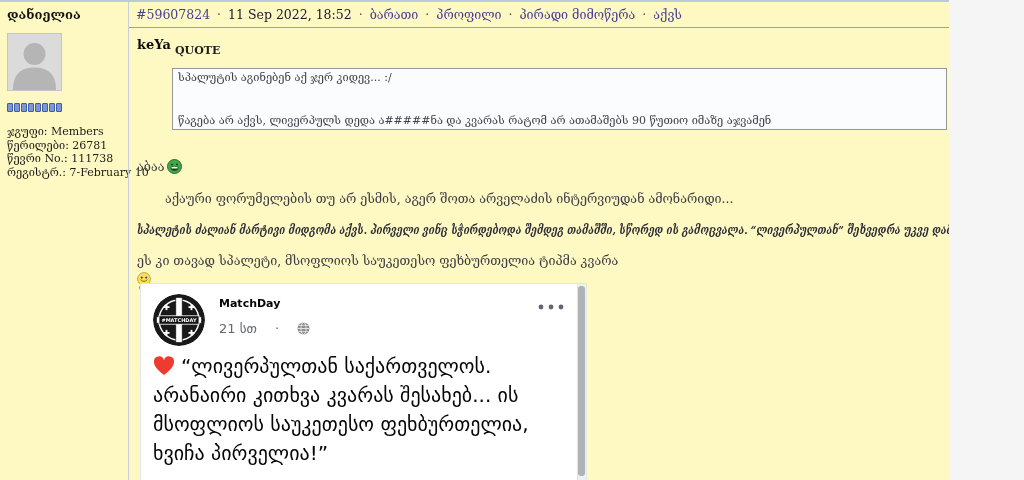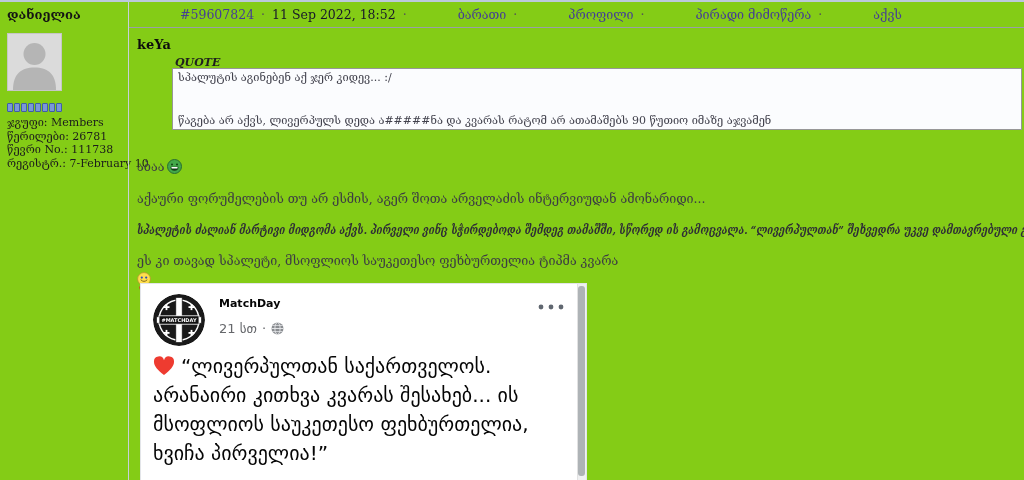--- a/index.html
+++ b/index.html
@@ -1,65 +1,65 @@
 <!DOCTYPE html>
 <html><head>
 <meta charset="utf-8">
 <style>
   * { margin:0; padding:0; box-sizing:border-box; }
   html,body { width:1024px; height:480px; }
   body { background:#f4f5f4; }
-  .screen { position:relative; width:1024px; height:480px; overflow:hidden;
-            background:#84cc16;
+  .screen { position:relative; width:949px; height:480px; overflow:hidden;
+            background:#fef9c3;
             font-family:"DejaVu Serif","Liberation Serif","DejaVu Sans",serif; color:#222; }
   .topline { position:absolute; left:0; top:0; right:0; height:2px; background:#bcc9dc; }
 
   
   .sidebar { position:absolute; left:0; top:2px; width:128px; height:478px; padding:5px 0 0 7px; }
   .username { font-size:13px; font-weight:bold; color:#141414; }
   .avatar { margin-top:11px; width:55px; height:58px; background:#dbdbdb;
             border:1px solid #c6c6c6; overflow:hidden; }
   .pips { margin-top:12px; display:flex; gap:1px; }
   .pip { width:6px; height:9px; background:#7b97d8; border:1px solid #3f5ea6; border-radius:1px; }
-  .sfields { margin-top:4px; }
+  .sfields { margin-top:13px; }
   .sfield { font-size:11px; color:#1c1c1c; line-height:13.5px; white-space:nowrap; }
 
   .vdivider { position:absolute; left:128px; top:2px; width:1px; height:478px; background:#c7d0da; }
 
   
   .main { position:absolute; left:129px; top:2px; right:0; height:478px; }
   .post-header { position:absolute; left:7px; top:5px; font-size:12.5px; white-space:nowrap; color:#17172b; }
-  .plink { color:#453e95; cursor:pointer;margin-left:44px; }
+  .plink { color:#453e95; cursor:pointer; }
   .sep { color:#555; margin:0 3px; }
   .header-rule { position:absolute; left:0; right:0; top:25px; height:1px; background:#9aa0a6; }
   .quoted-user { position:absolute; left:8px; top:35px; font-size:13px; font-weight:bold; color:#0d0d0d; }
-  .quote-label { position:absolute; left:46px; top:54px; font-size:11px; font-weight:bold; color:#1f1f1f;font-style:italic; }
+  .quote-label { position:absolute; left:46px; top:42px; font-size:11px; font-weight:bold; color:#1f1f1f; }
   .quote-box { position:absolute; left:43px; top:66px; right:2px; height:62px;
                background:#fbfcfe; border:1px solid #979797; padding:2px 5px;
                display:flex; flex-direction:column; justify-content:space-between;
                font-size:11px; color:#41414c; }
   .quote-line { white-space:nowrap; overflow:hidden; }
 
   .para { position:absolute; left:8px; font-size:12.5px; color:#3c3c44; }
   .p1 { top:157px; display:flex; align-items:center; gap:3px; }
-  .p2 { top:189px; }
+  .p2 { top:189px;margin-left:28px; }
   .p3 { top:221px; font-size:11.5px; font-weight:bold; font-style:italic; color:#2e2e36;
         white-space:nowrap; transform:scaleX(.84); transform-origin:left center; }
   .p4 { top:251px; display:flex; align-items:flex-start; gap:6px;flex-direction:column; }
   .wub { display:inline-flex; flex-direction:column; align-items:center; margin-top:-2px; }
   .wub svg + svg { margin-top:-1px; }
 
   
   .fb-card { position:absolute; left:11px; top:281px; width:447px; height:199px; background:#ffffff;
              border:1px solid #e3e5e9; border-bottom:none;
              font-family:"DejaVu Sans","Liberation Sans",sans-serif; }
   .fb-avatar { position:absolute; left:12px; top:10px; width:52px; height:52px; border-radius:50%; cursor:pointer; }
   .fb-name { position:absolute; left:78px; top:13px; font-size:11px; font-weight:bold; color:#050505; cursor:pointer; }
   .fb-meta { position:absolute; left:78px; top:37px; font-size:13px; color:#65676b;
-             display:flex; align-items:center; gap:5px; }
+             display:flex; align-items:center; gap:18px; }
   .fb-dots { position:absolute; right:22px; top:20px; cursor:pointer; }
   .fb-msg { position:absolute; left:12px; top:68px; width:412px; font-size:20px; line-height:29px; color:#050505; }
   .fb-line { white-space:nowrap; }
   .fb-heart { vertical-align:-3px; margin-right:6px; }
   .fb-scroll { position:absolute; right:0; top:0; width:9px; height:100%; background:#f0f1f2; border-left:1px solid #e2e2e2; }
   .fb-thumb { position:absolute; right:1px; top:2px; width:7px; height:96%; background:#aeb3b6; border-radius:3px; }
 </style>
 </head>
 <body>
 

